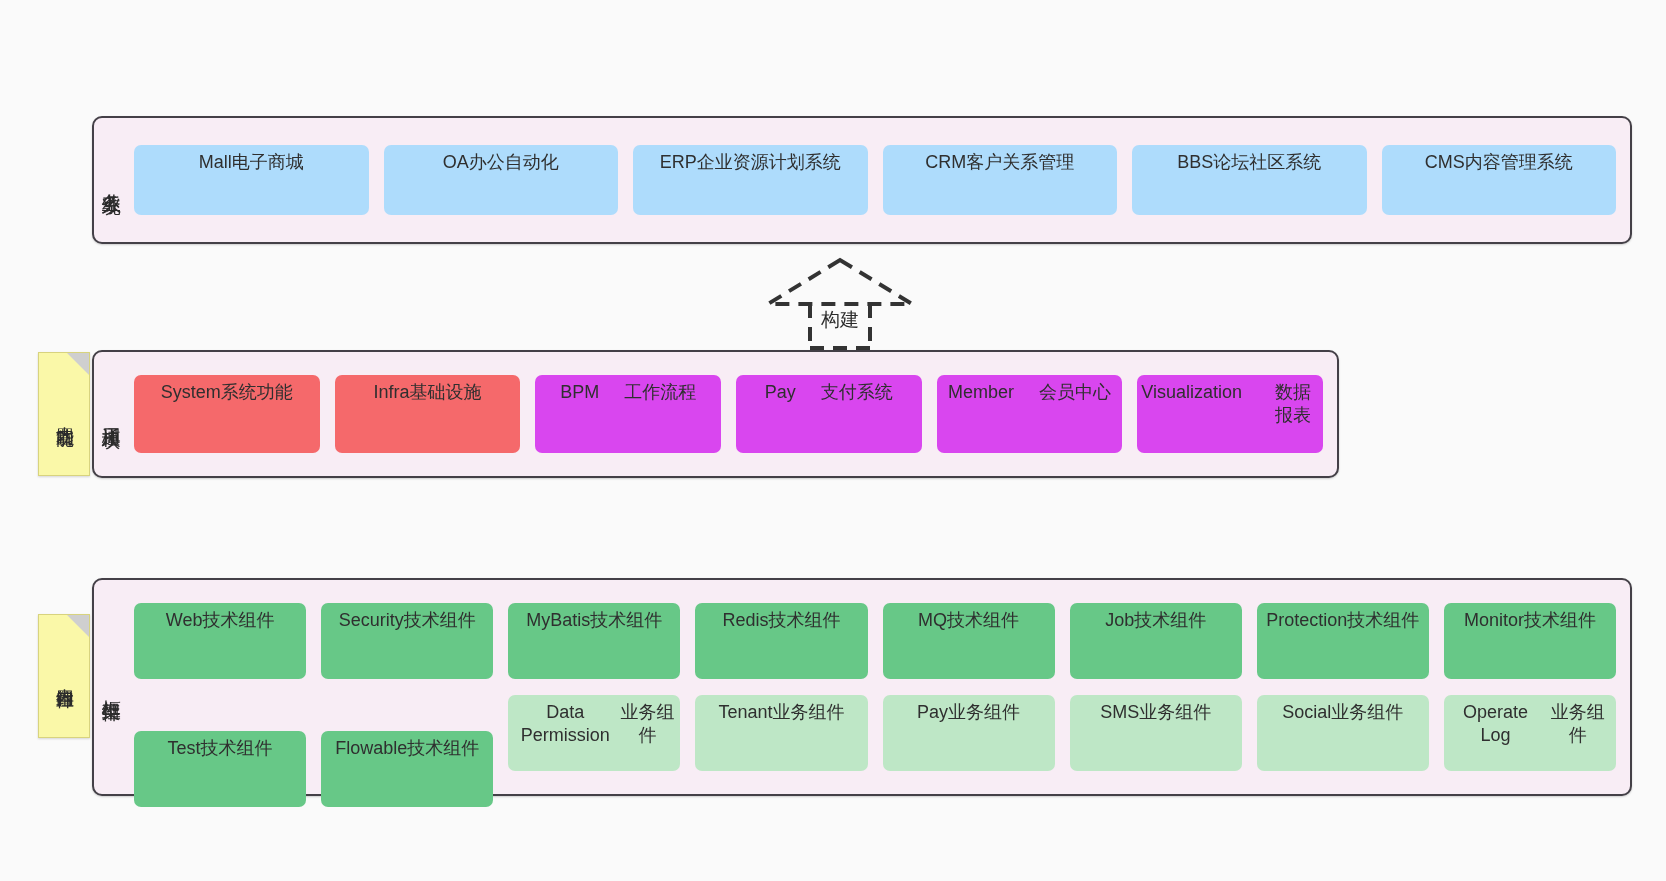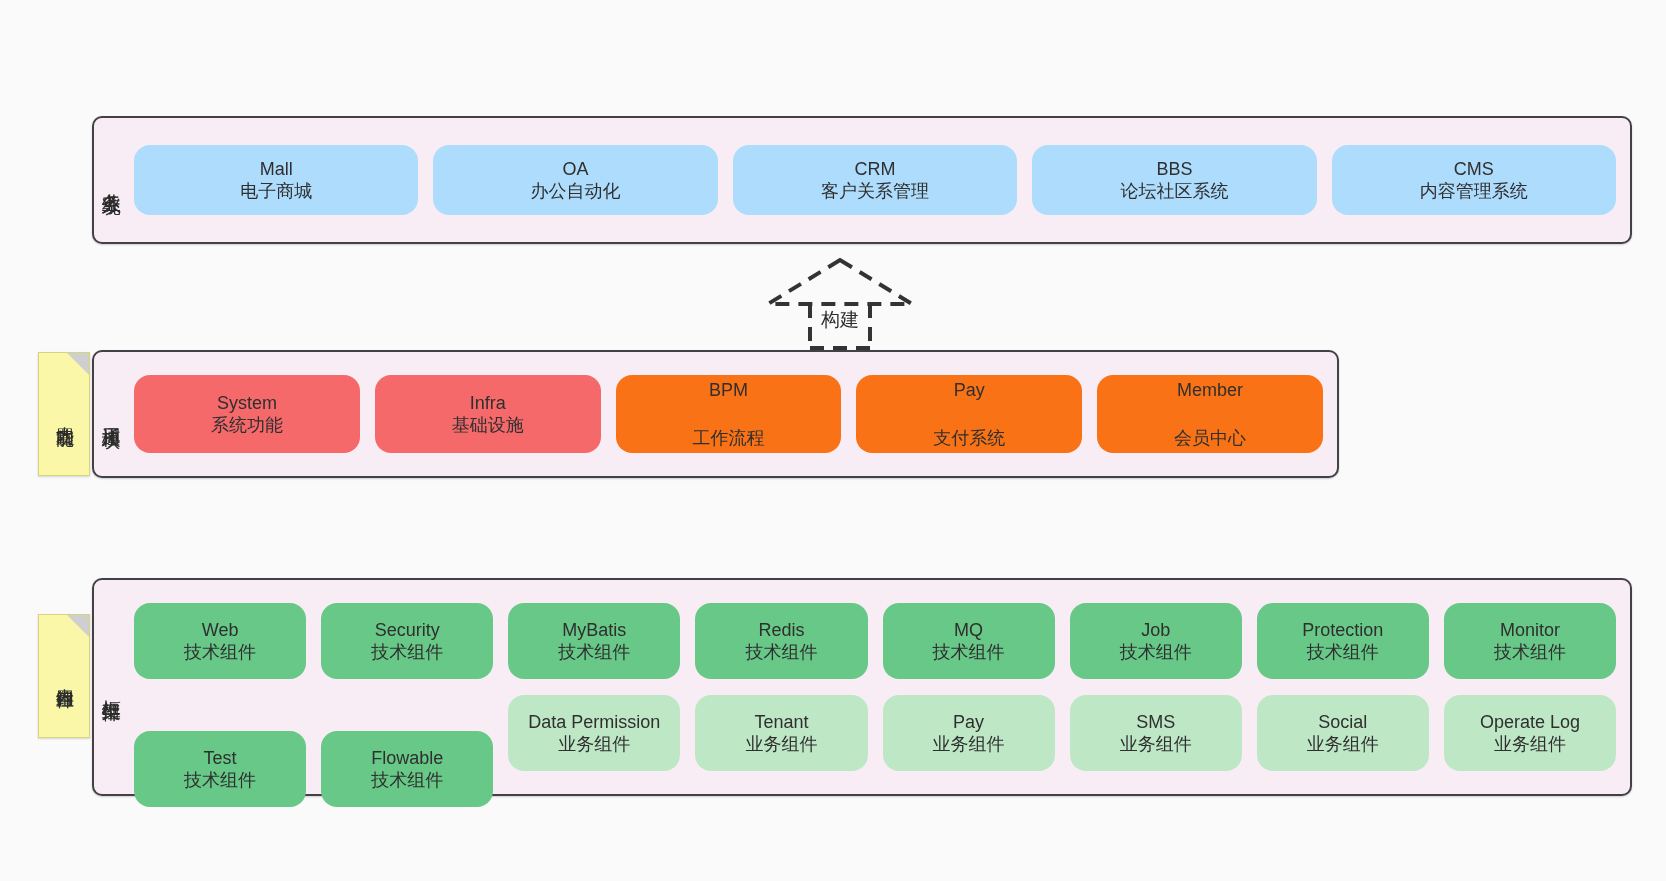--- a/index.html
+++ b/index.html
@@ -54,39 +54,38 @@
     gap: 16px;
     padding: 0 14px 0 6px;
   }
   .row {
     display: flex;
     gap: 15px;
     justify-content: flex-start;
   }
   .cell {
     box-sizing: border-box;
-    border-radius: 16px;
-    display: flex;
-    flex-direction: column;
-    align-items: center;
+    border-radius: 7px;
+    display: flex;
+    flex-direction: row;
     justify-content: center;
     text-align: center;
     font-size: 18px;
     line-height: 1.25;
     color: #2f2f2f;
     padding: 6px 4px;
     flex: 1 1 0;
   }
   .cell .en { display: block; }
   .cell .cn { display: block; }
 
   
   .c-blue        { background: #AEDCFC; }
   .c-red         { background: #F5696B; }
-  .c-pink        { background: #f97316; gap: 25px; }
+  .c-pink        { background: #d946ef; gap: 25px; }
   .c-green       { background: #67C887; margin-top: 36px; }
   .c-lightgreen  { background: #BEE7C6; }
 
   
   #layer-business { left: 92px;  top: 116px; width: 1540px; height: 128px; }
   #layer-common   { left: 92px;  top: 350px; width: 1247px; height: 128px; }
   #layer-framework{ left: 92px;  top: 578px; width: 1540px; height: 218px; }
 
   #layer-business  .cell { height: 70px; }
   #layer-common    .cell { height: 78px; }
@@ -154,20 +153,24 @@
       <div class="row">
         <div class="cell c-blue">
           <span class="en">Mall</span>
           <span class="cn">电子商城</span>
         </div>
         <div class="cell c-blue">
           <span class="en">OA</span>
           <span class="cn">办公自动化</span>
         </div>
         <div class="cell c-blue">
+          <span class="en">ERP</span>
+          <span class="cn">企业资源计划系统</span>
+        </div>
+        <div class="cell c-blue">
           <span class="en">CRM</span>
           <span class="cn">客户关系管理</span>
         </div>
         <div class="cell c-blue">
           <span class="en">BBS</span>
           <span class="cn">论坛社区系统</span>
         </div>
         <div class="cell c-blue">
           <span class="en">CMS</span>
           <span class="cn">内容管理系统</span>
@@ -205,20 +208,24 @@
           <span class="cn">工作流程</span>
         </div>
         <div class="cell c-pink">
           <span class="en">Pay</span>
           <span class="cn">支付系统</span>
         </div>
         <div class="cell c-pink">
           <span class="en">Member</span>
           <span class="cn">会员中心</span>
         </div>
+        <div class="cell c-pink">
+          <span class="en">Visualization</span>
+          <span class="cn">数据报表</span>
+        </div>
       </div>
     </div>
   </div>
 
 
   <div class="note" id="note-components">
     <span>内置组件</span>
   </div>
 
   <div class="layer" id="layer-framework">

